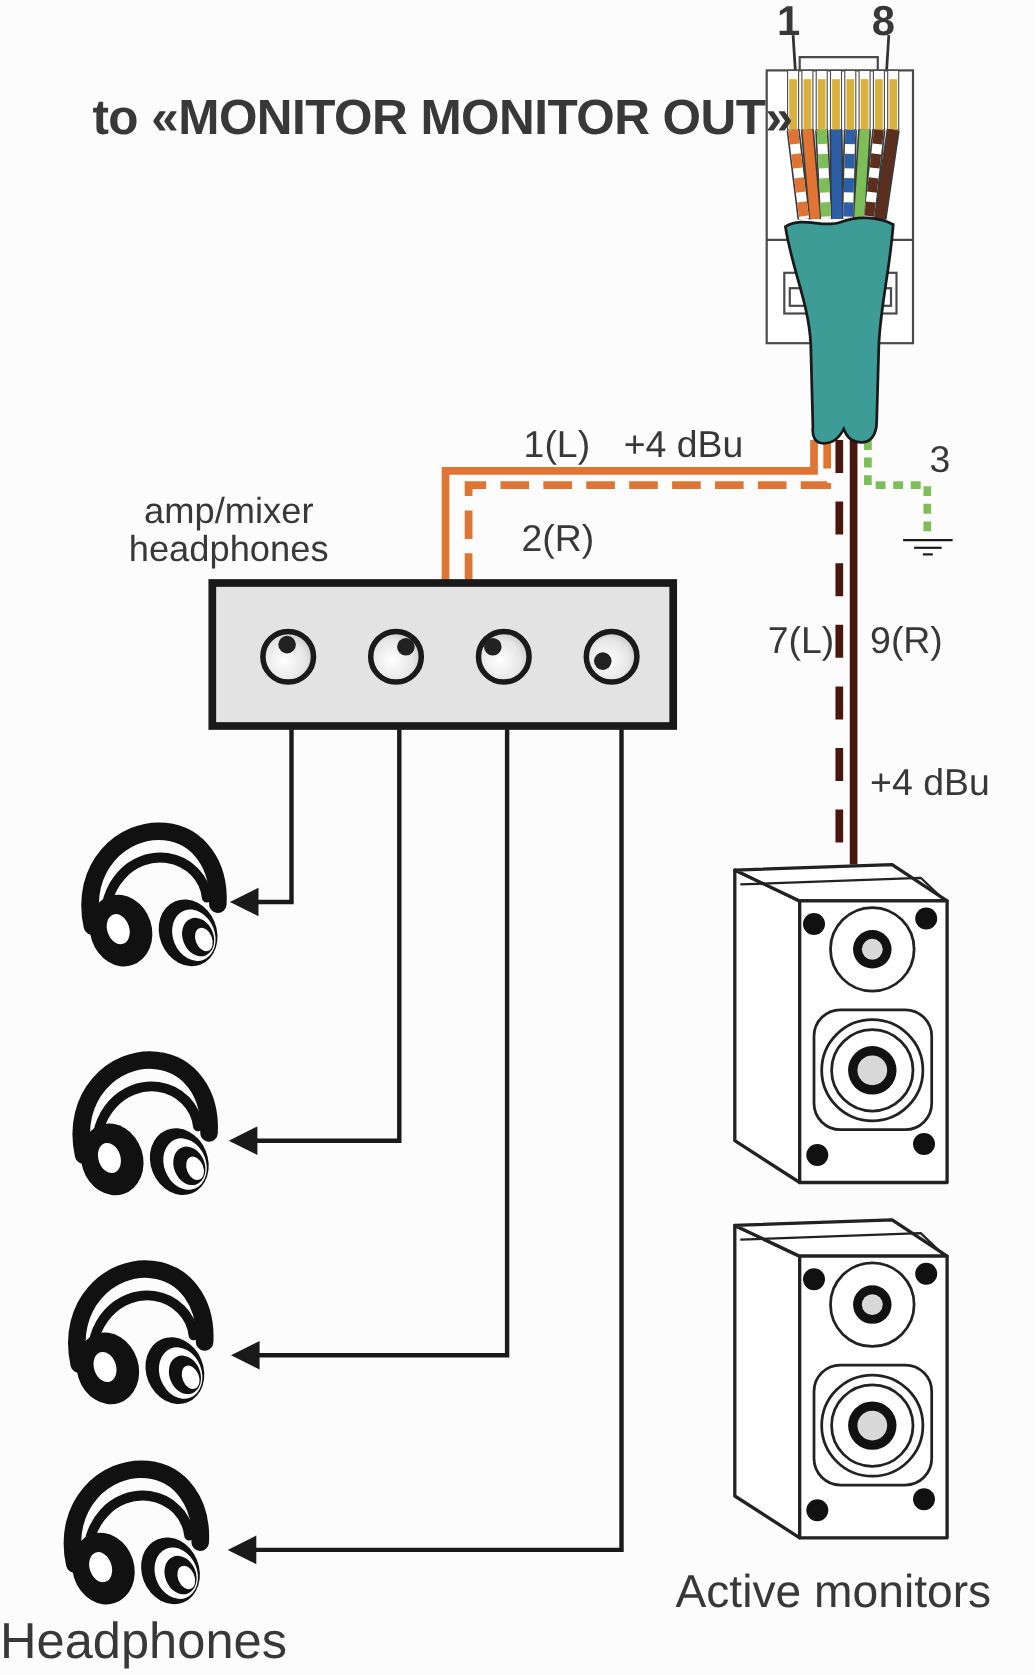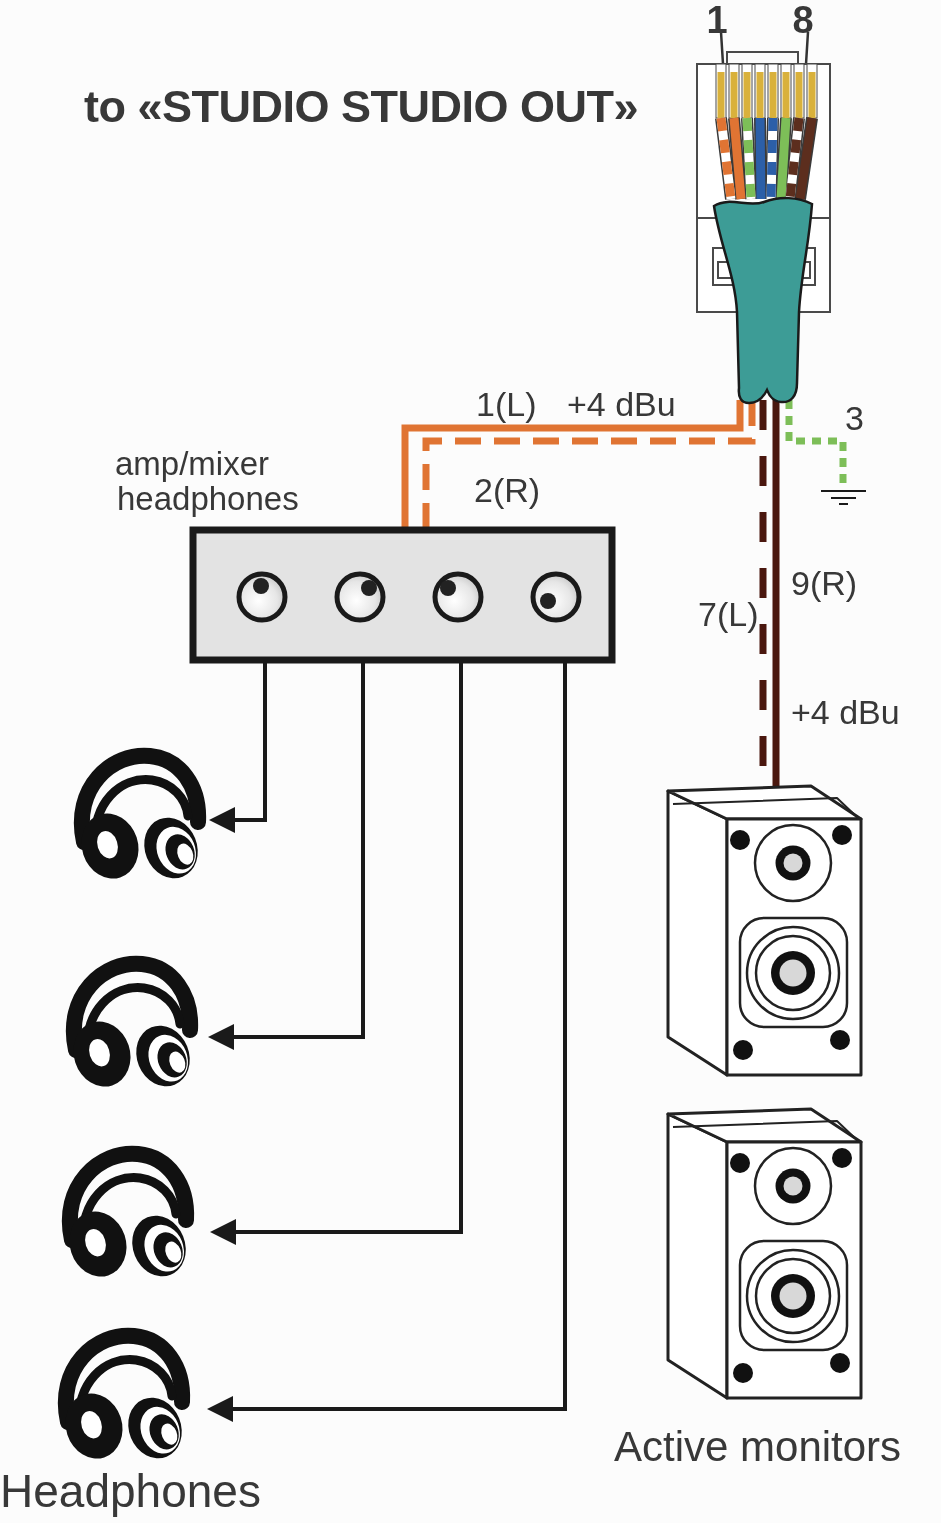--- a/index.html
+++ b/index.html
@@ -11,25 +11,25 @@
   .t{position:absolute;white-space:nowrap;line-height:1;color:var(--text,#383838);}
   .title{left:84px;top:84px;font-size:45px;font-weight:700;letter-spacing:-.5px;}
   .pinlab{font-size:38px;font-weight:700;width:30px;text-align:center;}
   .pin1{left:702px;top:1px;}
   .pin8{left:788px;top:1px;}
   .wlab{font-size:34px;text-align:center;}
   .lab-1l{left:476px;top:387px;}
   .lab-dbu-top{left:567px;top:387px;}
   .lab-2r{left:474px;top:457px;margin-top:16px;}
   .lab-3{left:845px;top:401px;}
-  .lab-7l{left:698px;top:566px;margin-top:31px;}
+  .lab-7l{left:698px;top:566px;}
   .lab-8r{left:791px;top:566px;}
   .lab-dbu-bot{left:791px;top:695px;}
   .amplab{font-size:33px;}
-  .amp1{left:115px;top:447px;}
+  .amp1{left:131px;top:447px;}
   .amp2{left:117px;top:482px;}
   .caption-hp{left:0px;top:1468px;font-size:46px;}
   .caption-mon{left:614px;top:1426px;font-size:42px;}
 
   
   .s-or{stroke:var(--orange,#E07433);}
   .s-dr{stroke:var(--dark-red,#4A170E);}
   .s-gr{stroke:var(--green,#7DBE58);}
   .s-bl{stroke:var(--blue,#2C5FA8);}
   .s-br{stroke:var(--brown,#5C2E1E);}
@@ -204,21 +204,21 @@
       </g>
 
     <g transform="translate(665,785)">
         <use href="#speaker"></use>
       </g>
     <g transform="translate(665,1108)">
         <use href="#speaker"></use>
       </g>
   </svg>
 
-  <div class="t title">to «STUDIO STUDIO OUT»</div>
+  <div class="t title">to «MONITOR MONITOR OUT»</div>
 
   <div class="t pinlab pin1">1</div>
   <div class="t pinlab pin8">8</div>
 
   <div class="t wlab lab-1l">1(L)</div>
   <div class="t wlab lab-dbu-top">+4 dBu</div>
   <div class="t wlab lab-2r">2(R)</div>
   <div class="t wlab lab-3">3</div>
   <div class="t wlab lab-7l">7(L)</div>
   <div class="t wlab lab-8r">9(R)</div>

